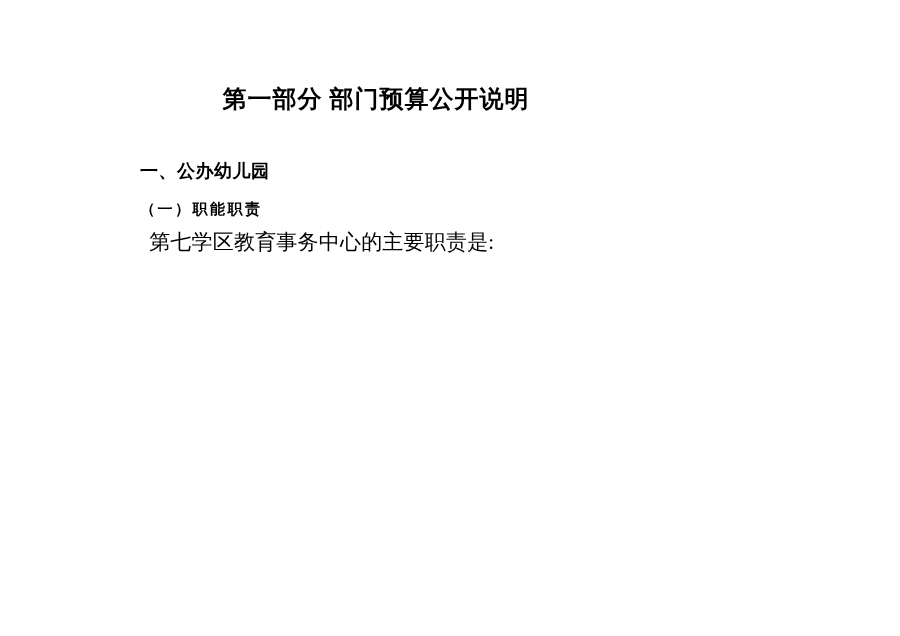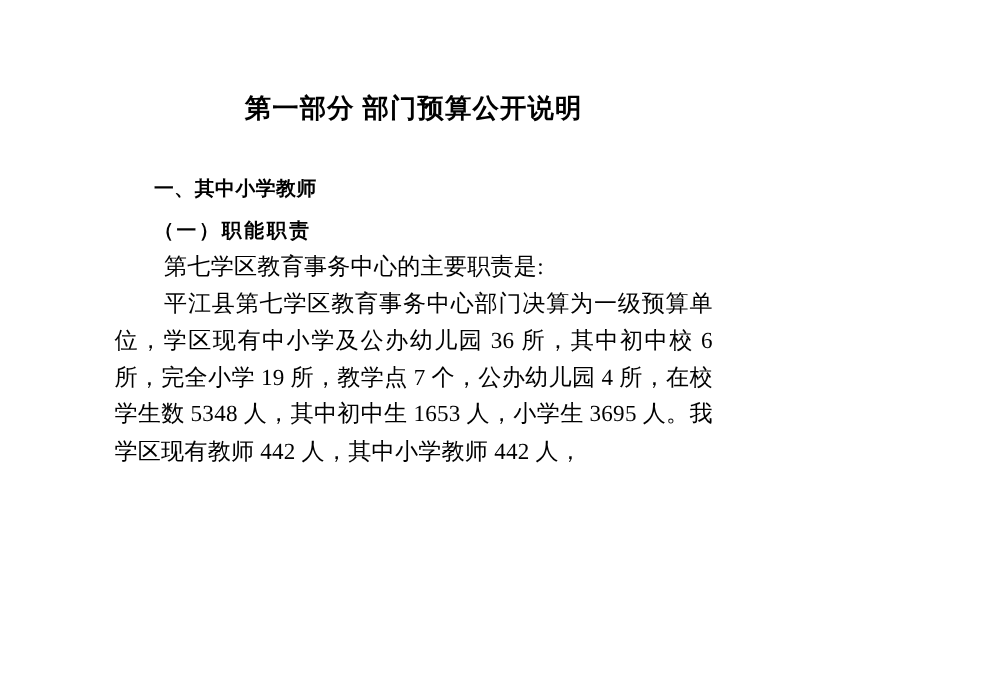--- a/index.html
+++ b/index.html
@@ -34,21 +34,21 @@
     font-weight: bold;
     font-size: 18px;
     line-height: 26px;
     letter-spacing: 0.5px;
   }
   .h3 {
     margin: 12px 0 0 0;
     padding-left: 36px;
     font-family: "Liberation Sans", "DejaVu Sans", sans-serif;
     font-weight: bold;
-    font-size: 18px;
+    font-size: 15px;
     line-height: 26px;
     letter-spacing: 2.5px;
   }
   .h3-2 {
     margin-top: 10px;
   }
   .body-para {
     margin: 0;
     font-family: "Liberation Serif", "DejaVu Serif", serif;
     font-size: 21px;
@@ -60,22 +60,21 @@
   .body-para.first {
     margin-top: 4px;
   }
 </style>
 </head>
 <body>
 
 <div class="page">
   <h1 class="doc-title">第一部分 部门预算公开说明</h1>
 
-  <h2 class="h2">一、其中小学教师</h2>
+  <h2 class="h2">一、公办幼儿园</h2>
 
   <h3 class="h3">（一）职能职责</h3>
 
   <p class="body-para first">第七学区教育事务中心的主要职责是:</p>
 
 
 
-  <p class="body-para">平江县第七学区教育事务中心部门决算为一级预算单位，学区现有中小学及公办幼儿园 36 所，其中初中校 6 所，完全小学 19 所，教学点 7 个，公办幼儿园 4 所，在校学生数 5348 人，其中初中生 1653 人，小学生 3695 人。我学区现有教师 442 人，其中小学教师 442 人，</p>
 </div>
 
 </body></html>

